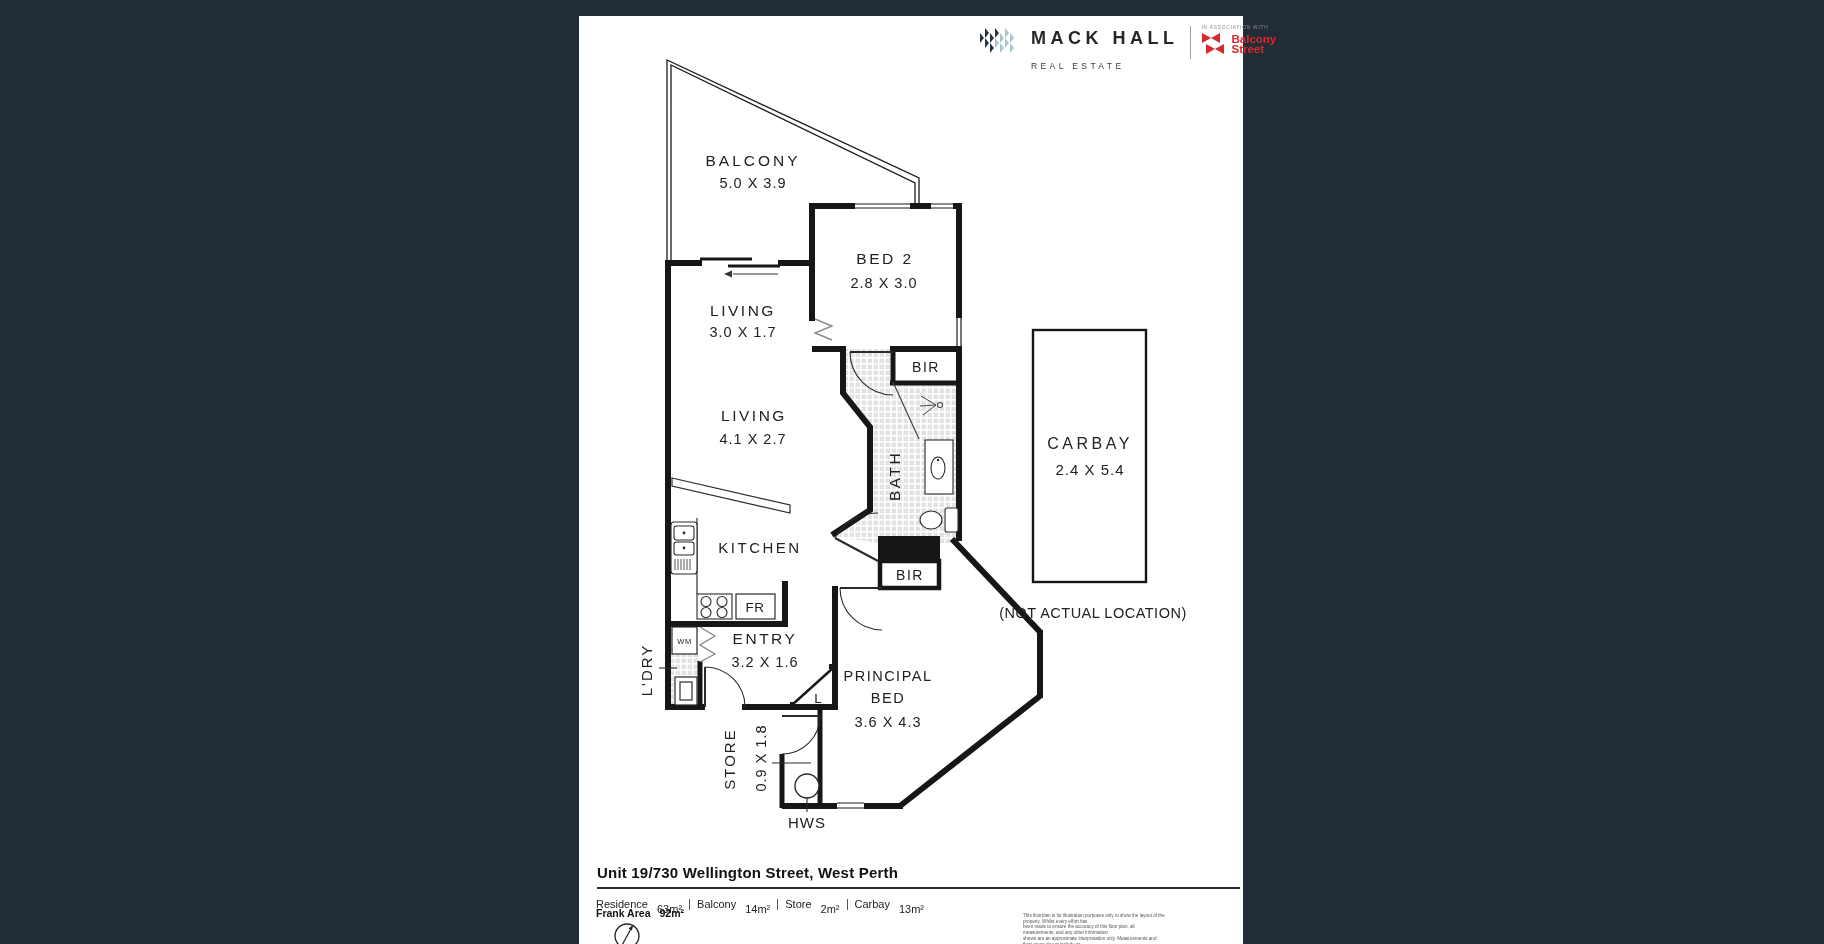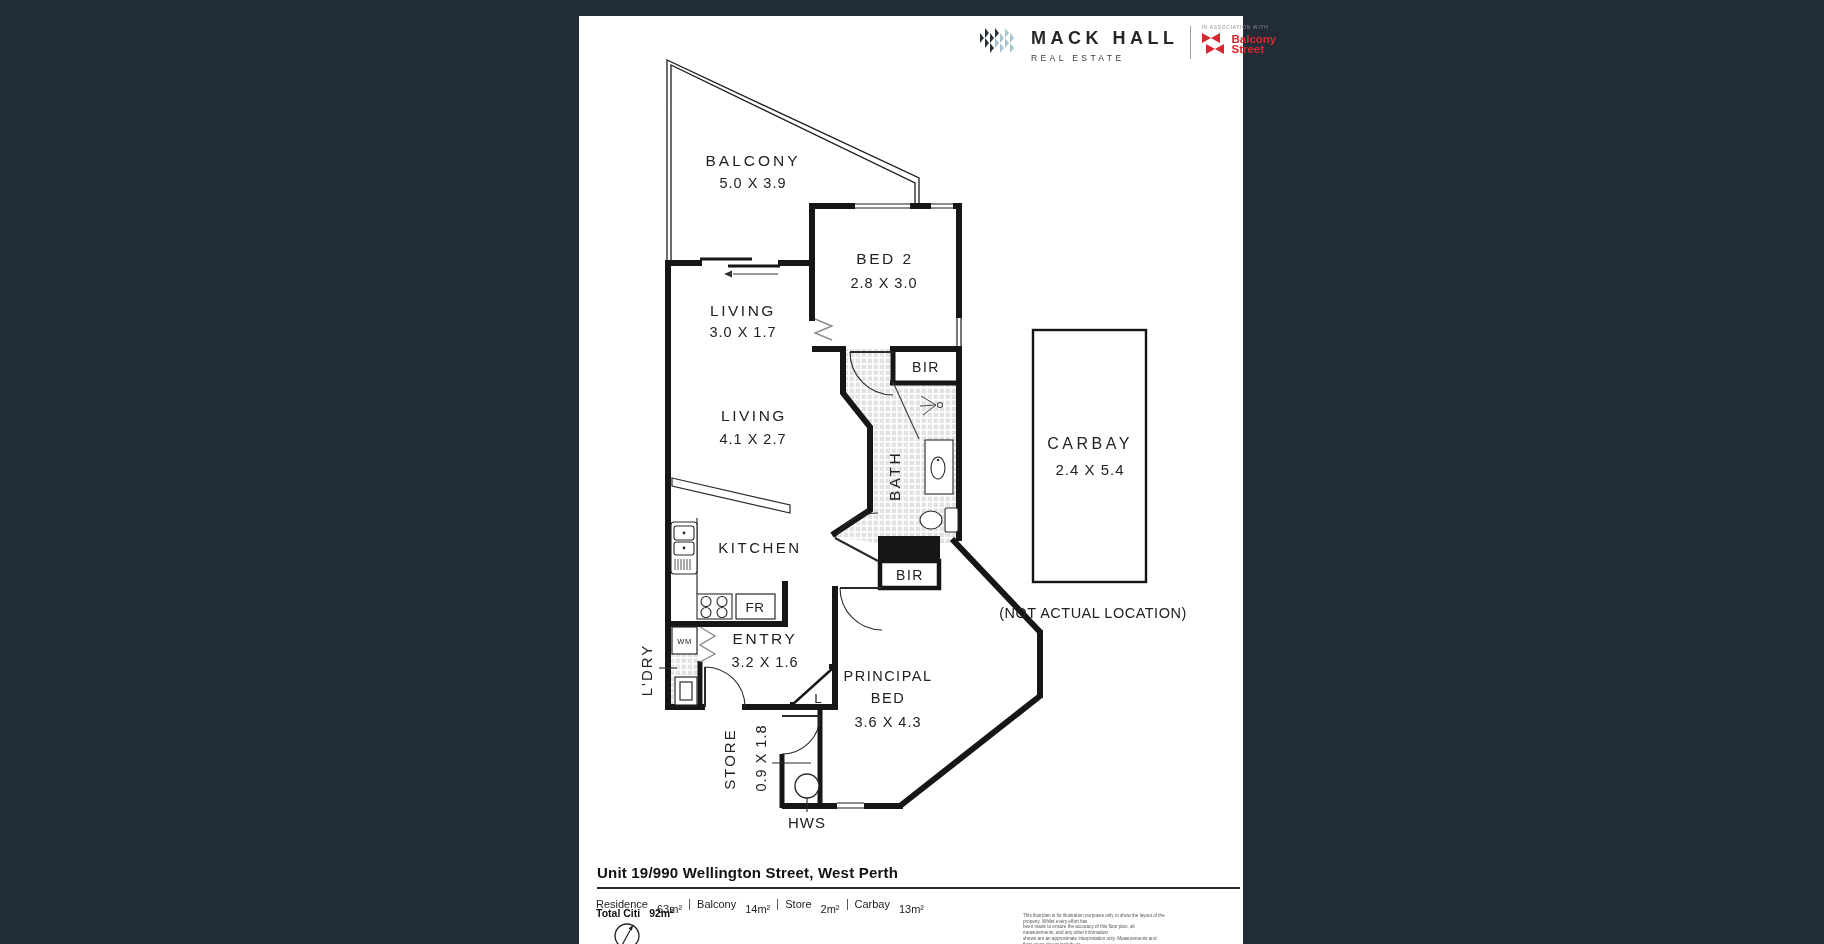--- a/index.html
+++ b/index.html
@@ -4,21 +4,21 @@
 <style>
   * { margin:0; padding:0; box-sizing:border-box; }
   body { width:1824px; height:944px; background:#222c36; position:relative;
          font-family:"Liberation Sans", sans-serif; overflow:hidden; }
   .panel { position:absolute; left:579px; top:16px; width:664px; height:944px; background:#ffffff; }
 
   
   .brand-row { position:absolute; left:394px; top:8px; display:flex; align-items:flex-start; }
   .mh-text { margin-left:12px; padding-top:4px; }
   .mh-name { font-size:18px; letter-spacing:4.5px; font-weight:600; color:#262626; white-space:nowrap; }
-  .mh-tag  { font-size:8.5px; letter-spacing:3.4px; color:#3a3a3a; margin-top:4px; }
+  .mh-tag  { font-size:8.5px; letter-spacing:3.4px; color:#3a3a3a; margin-top:12px; }
   .divider { width:1px; height:33px; background:#9aa0a4; margin:2px 10px 0 12px; }
   .assoc { padding-top:1px; }
   .assoc-label { font-size:4.8px; letter-spacing:0.8px; color:#8a8a8a; margin-bottom:3px; white-space:nowrap; }
   .kf-row { display:flex; align-items:center; }
   .kf-text { margin-left:5px; font-weight:bold; font-size:11.5px; line-height:10.5px; color:#d7282f; }
 
   
   .f-title { position:absolute; left:18px; top:848px; font-size:15px; font-weight:bold; color:#111; letter-spacing:0.2px; }
   .f-rule  { position:absolute; left:18px; top:871px; width:643px; height:1.5px; background:#2b2b2b; }
   .f-areas { position:absolute; left:17px; top:877px; font-size:11px; color:#222; display:flex; align-items:center; }
@@ -241,39 +241,39 @@
       <text x="105.5" y="628" font-size="7.5" letter-spacing="0.5">WM</text>
       <text x="239" y="687" font-size="13.5">L</text>
       <text x="228" y="812" font-size="15" letter-spacing="1">HWS</text>
       <text x="316" y="465" font-size="15.5" letter-spacing="2.5" transform="rotate(-90,316,460)">BATH</text>
       <text x="68" y="659" font-size="15" letter-spacing="2" transform="rotate(-90,68,654)">L'DRY</text>
       <text x="151" y="748" font-size="15" letter-spacing="2" transform="rotate(-90,151,743)">STORE</text>
       <text x="182" y="747" font-size="14.5" letter-spacing="1" transform="rotate(-90,182,742)">0.9 X 1.8</text>
     </g>
   </svg>
 
-  <div class="f-title">Unit 19/990 Wellington Street, West Perth</div>
+  <div class="f-title">Unit 19/730 Wellington Street, West Perth</div>
   <div class="f-rule"></div>
 
   <div class="f-areas">
     <span class="lab">Residence</span>
     <span class="val">63m²</span>
     <span class="f-sep"></span>
     <span class="lab">Balcony</span>
     <span class="val">14m²</span>
     <span class="f-sep"></span>
     <span class="lab">Store</span>
     <span class="val">2m²</span>
     <span class="f-sep"></span>
     <span class="lab">Carbay</span>
     <span class="val">13m²</span>
   </div>
 
   <div class="f-total">
-    <span>Total Citi</span><span class="tv">92m²</span>
+    <span>Frank Area</span><span class="tv">92m²</span>
   </div>
 
   <svg class="compass" width="28" height="30" viewBox="0 0 28 30">
     <circle cx="14" cy="15" r="12" fill="none" stroke="#222" stroke-width="1.4"></circle>
     <path d="M20,4 L8,26" stroke="#222" stroke-width="1.2" fill="none"></path>
     <polygon points="20,4 15.5,7.5 19,9.5" fill="#222"></polygon>
   </svg>
 
   <div class="disclaimer">
     <div>This floorplan is for illustration purposes only to show the layout of the property. Whilst every effort has</div>

